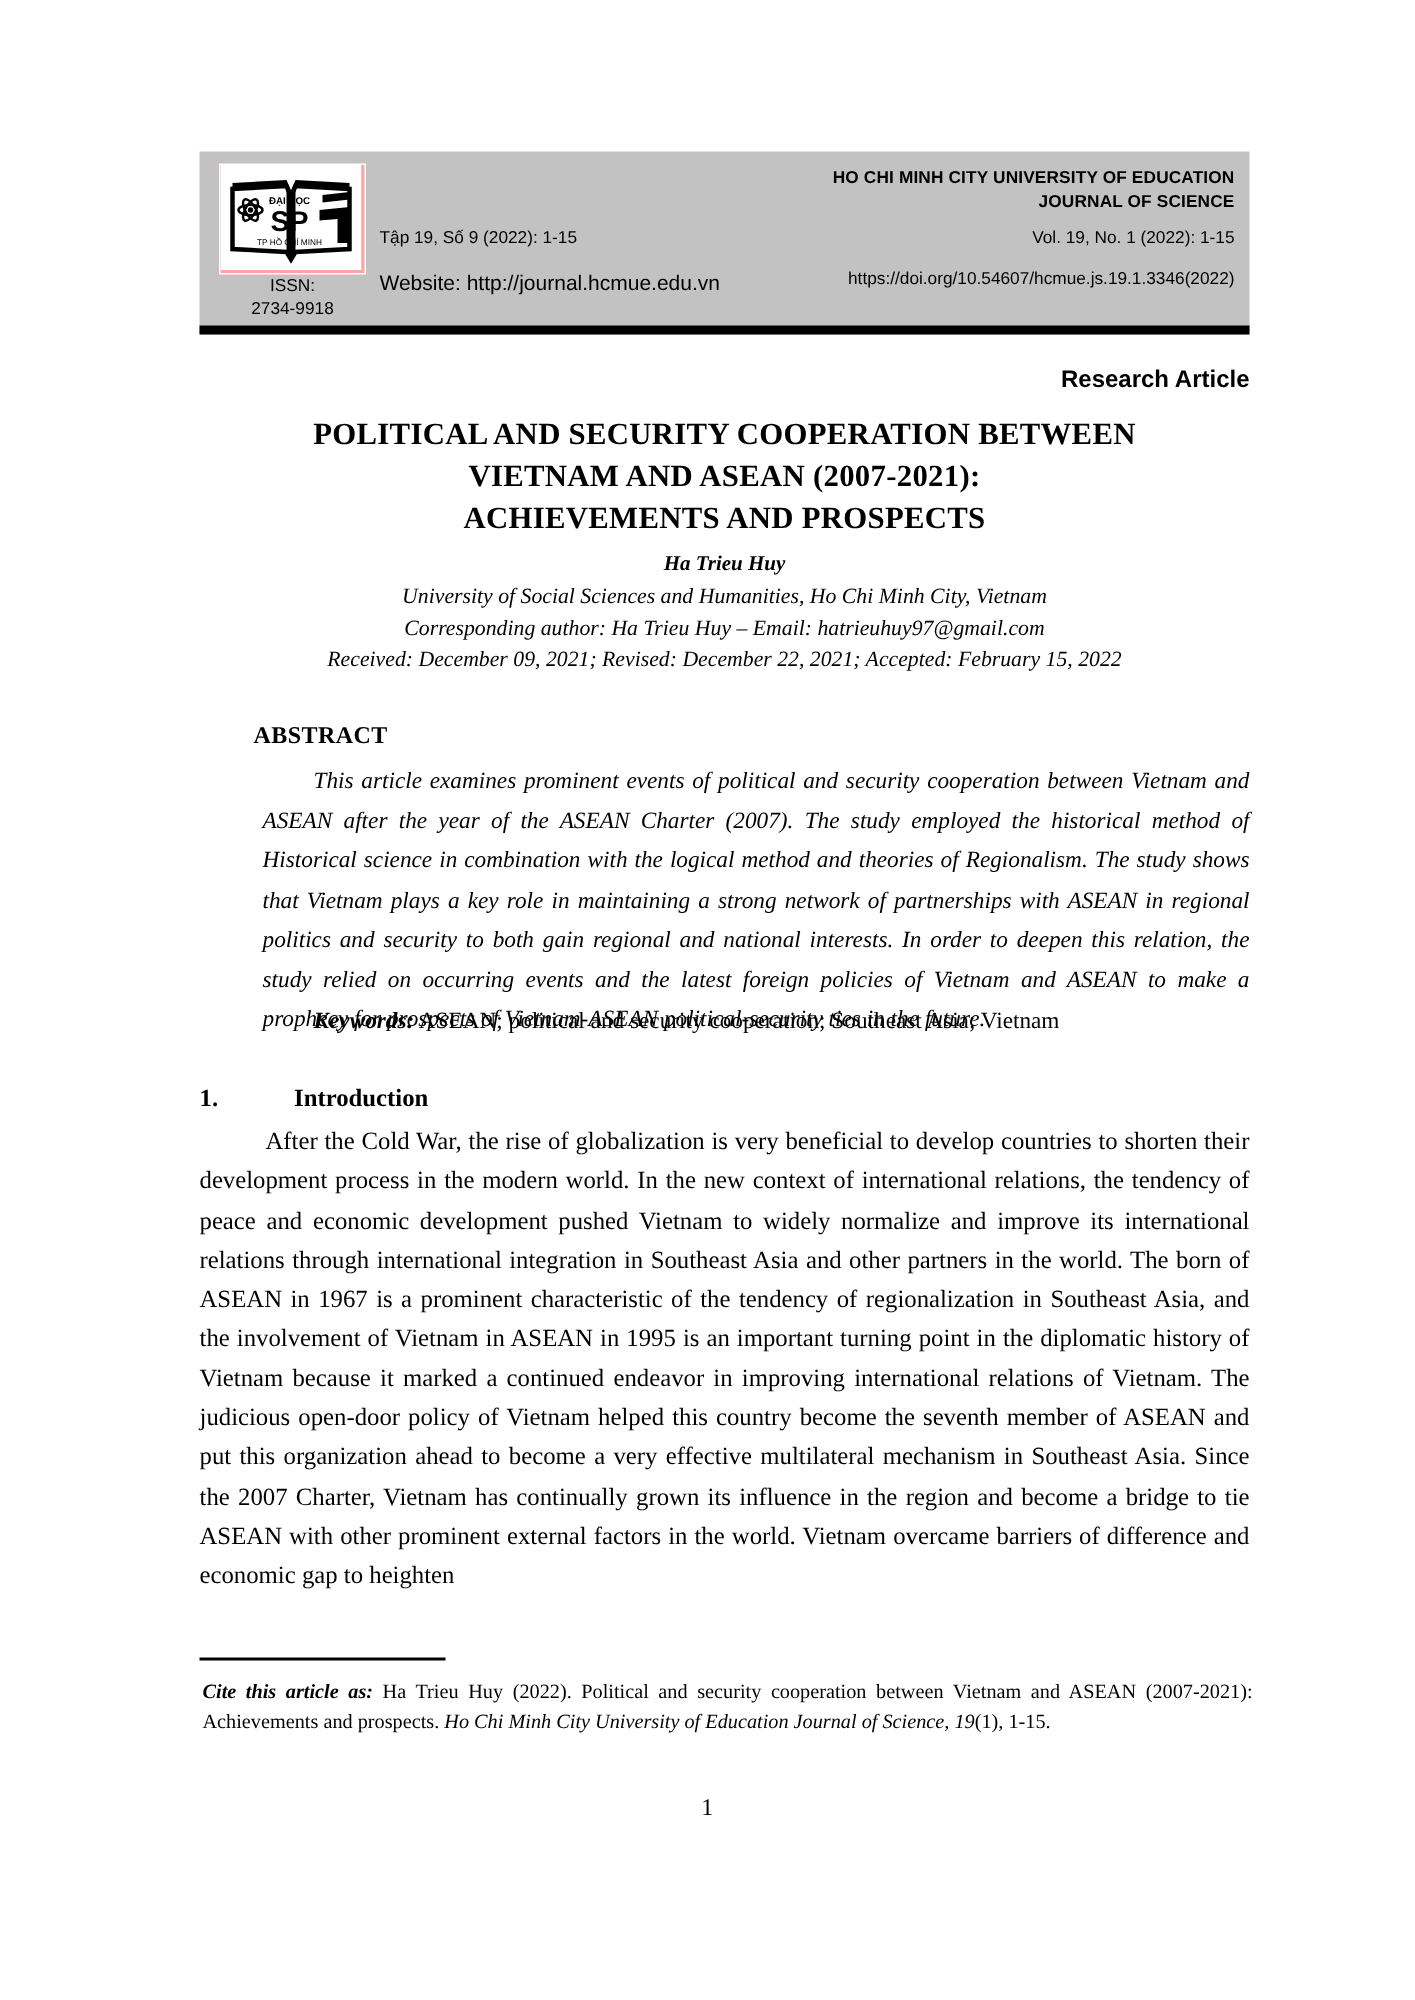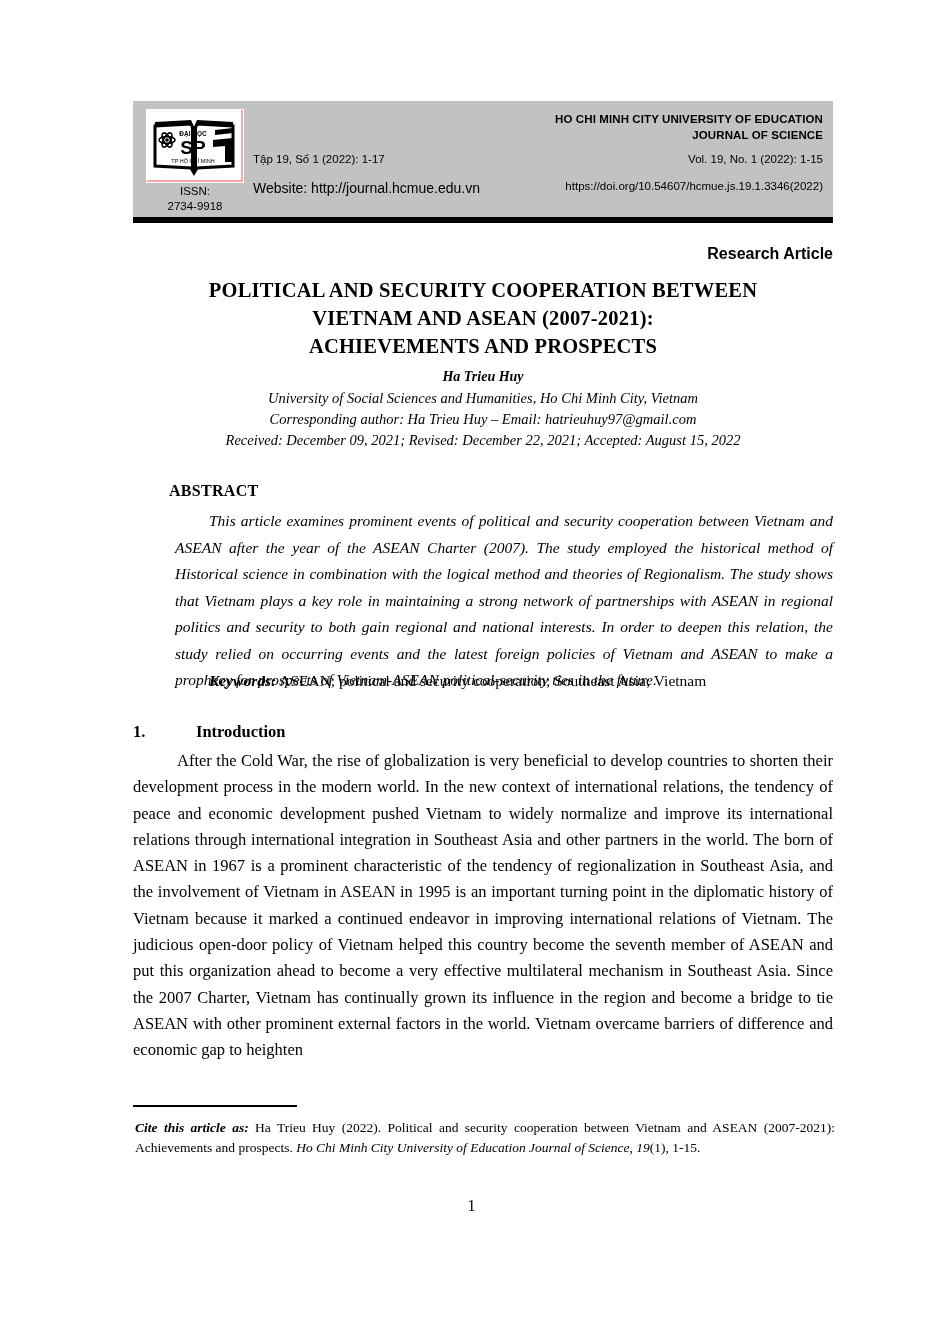--- a/index.html
+++ b/index.html
@@ -306,21 +306,21 @@
           <path d="M68 20 L86 18 L86 23 L68 25 Z" fill="#000000"></path>
           <path d="M66 30 L86 28 L86 52 L78 52 L78 36 L66 37 Z" fill="#000000"></path>
         </svg>
       </div>
 
       <div class="issn">
         <div>ISSN:</div>
         <div>2734-9918</div>
       </div>
 
-      <div class="mh-left-vol">Tập 19, Số 1 (2022): 1-17</div>
+      <div class="mh-left-vol">Tập 19, Số 9 (2022): 1-15</div>
       <div class="mh-left-web">Website: http://journal.hcmue.edu.vn</div>
 
       <div class="mh-right-title">
         <div>HO CHI MINH CITY UNIVERSITY OF EDUCATION</div>
         <div>JOURNAL OF SCIENCE</div>
       </div>
       <div class="mh-right-vol">Vol. 19, No. 1 (2022): 1-15</div>
       <div class="mh-right-doi">https://doi.org/10.54607/hcmue.js.19.1.3346(2022)</div>
 
     </div>
@@ -332,21 +332,21 @@
   <div class="title">
     <span class="title-line">POLITICAL AND SECURITY COOPERATION BETWEEN</span>
     <span class="title-line">VIETNAM AND ASEAN (2007-2021):</span>
     <span class="title-line">ACHIEVEMENTS AND PROSPECTS</span>
   </div>
 
   <div class="author-block">
     <div class="author-name">Ha Trieu Huy</div>
     <div class="author-affil">University of Social Sciences and Humanities, Ho Chi Minh City, Vietnam</div>
     <div class="author-corr">Corresponding author: Ha Trieu Huy – Email: hatrieuhuy97@gmail.com</div>
-    <div class="author-dates">Received: December 09, 2021; Revised: December 22, 2021; Accepted: August 15, 2022</div>
+    <div class="author-dates">Received: December 09, 2021; Revised: December 22, 2021; Accepted: February 15, 2022</div>
   </div>
 
   <div class="abstract-heading">ABSTRACT</div>
   <div class="abstract-body">This article examines prominent events of political and security cooperation between Vietnam and ASEAN after the year of the ASEAN Charter (2007). The study employed the historical method of Historical science in combination with the logical method and theories of Regionalism. The study shows that Vietnam plays a key role in maintaining a strong network of partnerships with ASEAN in regional politics and security to both gain regional and national interests. In order to deepen this relation, the study relied on occurring events and the latest foreign policies of Vietnam and ASEAN to make a prophecy for prospects of Vietnam-ASEAN political-security ties in the future.</div>
 
   <div class="keywords">
     <span class="kw-label">Keywords:</span><span> ASEAN; political and security cooperation; Southeast Asia; Vietnam</span>
   </div>
 
   <div class="sec-num">1.</div>

